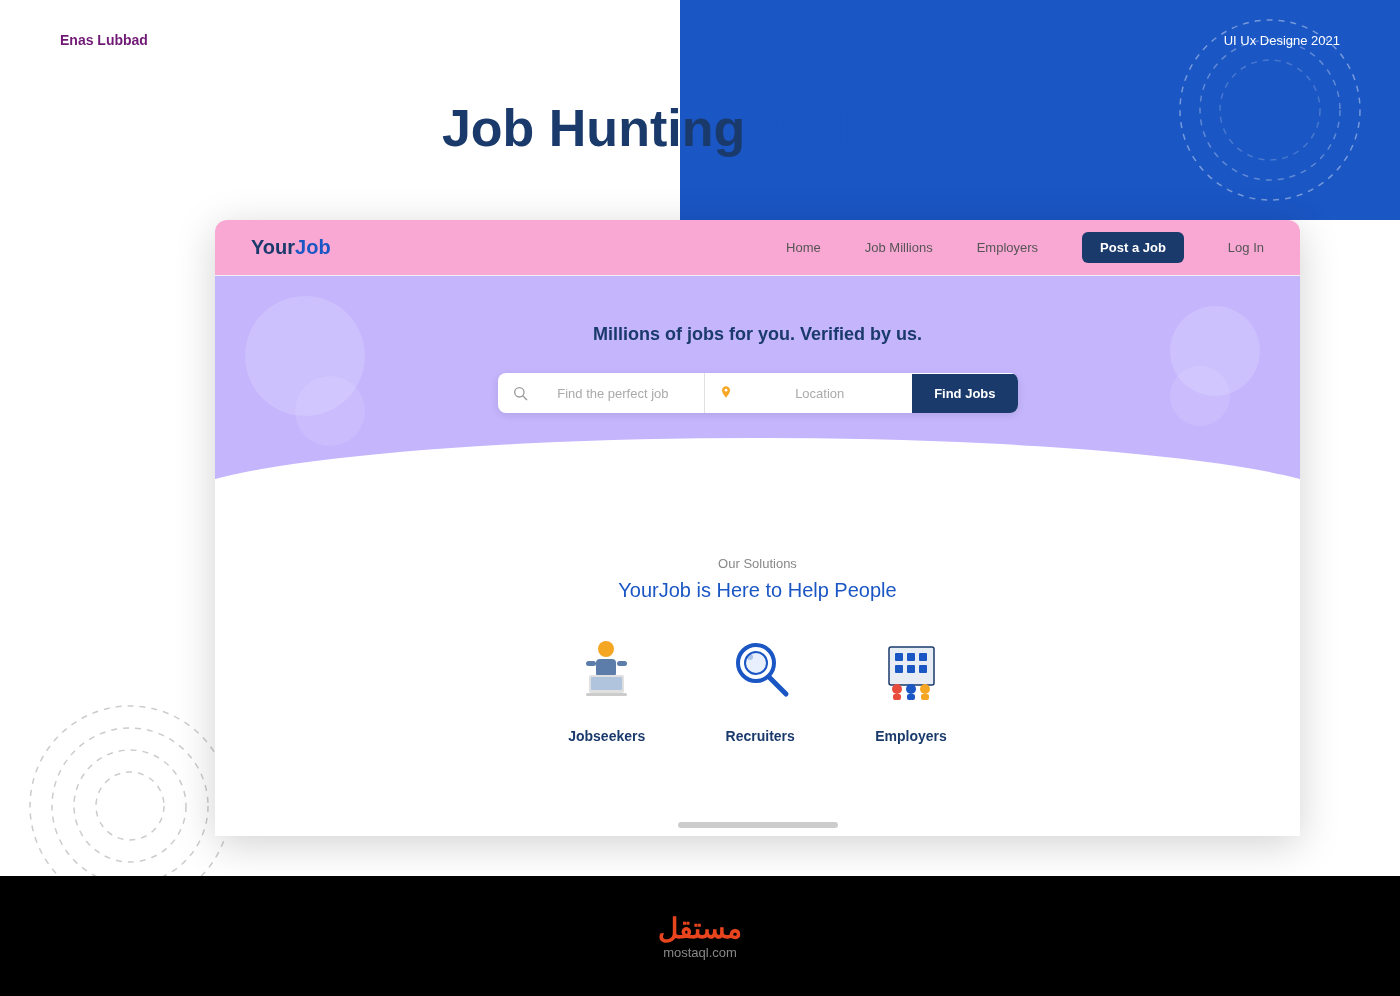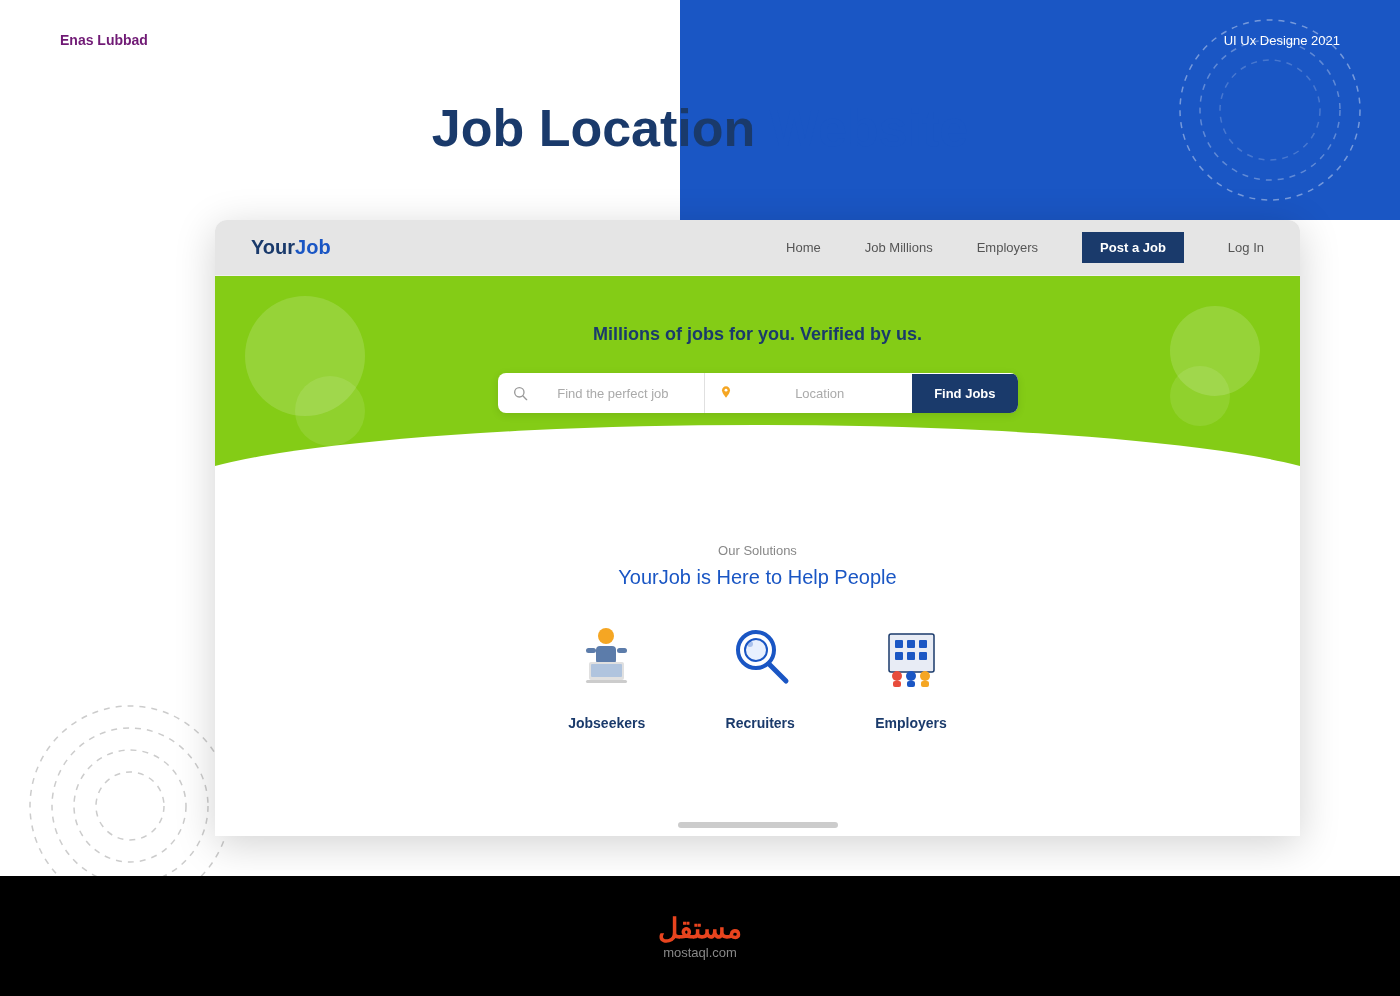--- a/index.html
+++ b/index.html
@@ -104,21 +104,21 @@
       background: #ffffff;
       border-radius: 12px 12px 0 0;
       box-shadow: 0 8px 40px rgba(0,0,0,0.18);
       overflow: hidden;
       z-index: 20;
     }
 
     
     .navbar {
       height: 56px;
-      background: #e5e5e5;
+      background: #f9a8d4;
       display: flex;
       align-items: center;
       padding: 0 36px;
       border-bottom: 1px solid #f0f0f0;
     }
     .nav-logo {
       font-size: 20px;
       font-weight: 700;
       margin-right: auto;
     }
@@ -137,35 +137,35 @@
     }
     .nav-link {
       cursor: pointer;
       color: #555;
       text-decoration: none;
     }
     .nav-btn-post {
       background: #1a3a6b;
       color: #ffffff;
       padding: 8px 18px;
-      border-radius: 0;
+      border-radius: 6px;
       font-size: 13px;
       font-weight: 600;
       cursor: pointer;
       text-align: right;
     }
     .nav-login {
       color: #555;
       font-size: 13px;
       cursor: pointer;
     }
 
     
     .hero {
-      background: #84cc16;
+      background: #c4b5fd;
       position: relative;
       padding: 48px 52px 80px;
       text-align: center;
       overflow: hidden;
     }
     
     .hero::after {
       content: '';
       position: absolute;
       bottom: -2px; left: -5%; right: -5%;
@@ -220,21 +220,21 @@
       position: relative;
       z-index: 2;
     }
 
     .search-bar {
       display: flex;
       align-items: center;
       background: #ffffff;
       border-radius: 8px;
       max-width: 520px;
-      margin: 0 auto;
+      margin: 13px auto;
       padding: 0;
       overflow: hidden;
       box-shadow: 0 2px 8px rgba(0,0,0,0.1);
       position: relative;
       z-index: 2;
     }
     .search-left {
       display: flex;
       align-items: center;
       flex: 1;
@@ -364,21 +364,21 @@
     <circle cx="110" cy="110" r="34" stroke="#cccccc" stroke-width="1.5" stroke-dasharray="6 6"></circle>
   </svg>
 </div>
 
 <div class="top-bar">
   <span class="top-bar-left">Enas Lubbad</span>
   <span class="top-bar-right">UI Ux Designe 2021</span>
 </div>
 
 <div class="page-title">
-  <span class="dark">Job Location</span>
+  <span class="dark">Job Hunting</span>
   <span class="blue">Website</span>
 </div>
 
 <div class="main-card">
 
   <nav class="navbar">
     <div class="nav-logo">
       <span class="your">Your</span><span class="job">Job</span>
     </div>
     <div class="nav-links">

